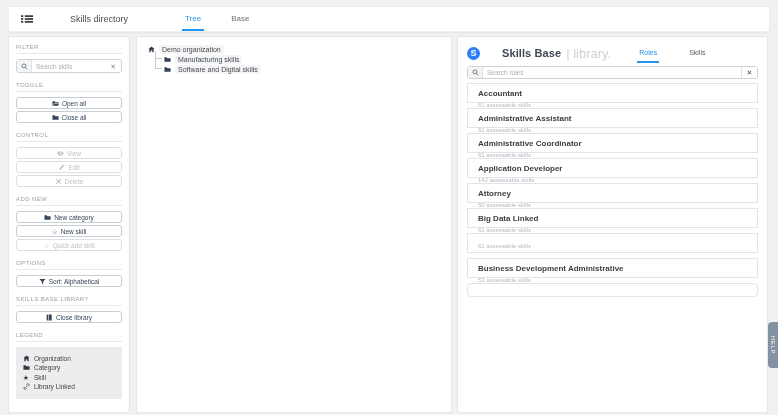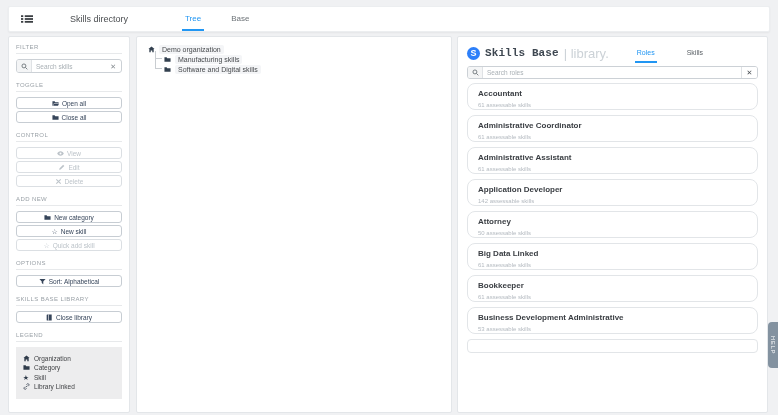--- a/index.html
+++ b/index.html
@@ -78,38 +78,38 @@
     content:''; position:absolute; left:3px; top:50%; bottom:-2px; border-left:1px solid #c9cdd1;
   }
 
   
   .library-panel { left:457px; top:36px; width:311px; height:377px; padding:6px 9px; overflow:hidden; }
   .lib-header { display:flex; align-items:center; height:20px; }
   .logo {
     width:13px; height:13px; border-radius:50%; background:#2d7ff9; color:#fff;
     font-size:9px; font-weight:bold; display:inline-flex; align-items:center; justify-content:center;
   }
-  .brand { font-size:11px; font-weight:700; color:#3e4751; margin-left:5px; letter-spacing:.1px;font-family:Liberation Mono, monospace; }
+  .brand { font-size:11px; font-weight:700; color:#3e4751; margin-left:22px; letter-spacing:.1px; }
   .brand-suffix { font-size:13px; color:#ccd2d7; margin-left:5px; }
   .lib-tabs { margin-left:26px; display:flex; gap:28px; height:100%; align-items:stretch; }
   .lib-tab { font-size:7px; color:#5c6267; display:flex; align-items:center; padding:0 2px; border-bottom:2px solid transparent; cursor:pointer; }
   .lib-tab.active { color:#2196f3; border-bottom-color:#2196f3; }
 
   .lib-search { margin-top:3px; height:13px; }
   .clear-btn {
     flex:none; width:16px; align-self:stretch; background:#fff;
     border:none; border-left:1px solid #dfe2e5;
     display:flex; align-items:center; justify-content:center;
     color:#4c5156; font-size:7px; cursor:pointer;
   }
 
   .roles-list { margin-top:4px; }
   .role-card {
-    border:1px solid #e2e5e8; border-radius:8px; background:#fff;
-    height:27px; margin-bottom:5px; padding:5px 10px; cursor:pointer;
+    border:1px solid #e2e5e8; border-radius:0; background:#fff;
+    height:20px; margin-bottom:5px; padding:5px 10px; cursor:pointer;
   }
   .role-name { font-size:8px; font-weight:700; color:#3a3e43; }
   .role-skills { font-size:6px; color:#b4bac0; margin-top:4px; }
   .role-card.partial { height:14px; border-radius:4px; margin-bottom:0; }
 
   
   .help-tab {
     position:absolute; right:0; top:322px; width:10px; height:46px;
     background:#8392a0; border-radius:4px 0 0 4px;
     display:flex; align-items:center; justify-content:center;
@@ -323,41 +323,40 @@
         <span>✕</span>
       </button>
   </div>
 
   <div class="roles-list">
     <div class="role-card">
       <div class="role-name">Accountant</div>
       <div class="role-skills">61 assessable skills</div>
     </div>
     <div class="role-card">
+      <div class="role-name">Administrative Assistant</div>
+      <div class="role-skills">61 assessable skills</div>
+    </div>
+    <div class="role-card">
       <div class="role-name">Administrative Coordinator</div>
-      <div class="role-skills">61 assessable skills</div>
-    </div>
-    <div class="role-card">
-      <div class="role-name">Administrative Assistant</div>
       <div class="role-skills">61 assessable skills</div>
     </div>
     <div class="role-card">
       <div class="role-name">Application Developer</div>
       <div class="role-skills">142 assessable skills</div>
     </div>
     <div class="role-card">
       <div class="role-name">Attorney</div>
       <div class="role-skills">50 assessable skills</div>
     </div>
     <div class="role-card">
       <div class="role-name">Big Data Linked</div>
       <div class="role-skills">61 assessable skills</div>
     </div>
     <div class="role-card">
-      <div class="role-name">Bookkeeper</div>
       <div class="role-skills">61 assessable skills</div>
     </div>
     <div class="role-card">
       <div class="role-name">Business Development Administrative</div>
       <div class="role-skills">53 assessable skills</div>
     </div>
     <div class="role-card partial"></div>
   </div>
 </section>
 

